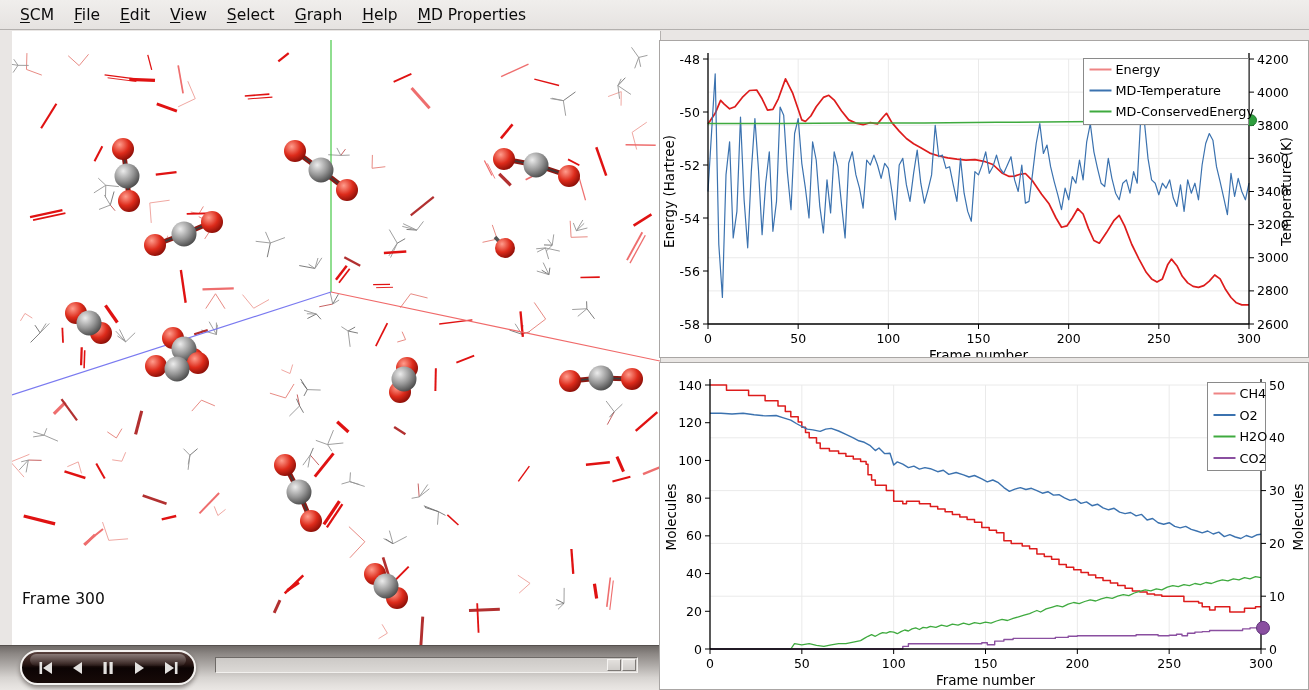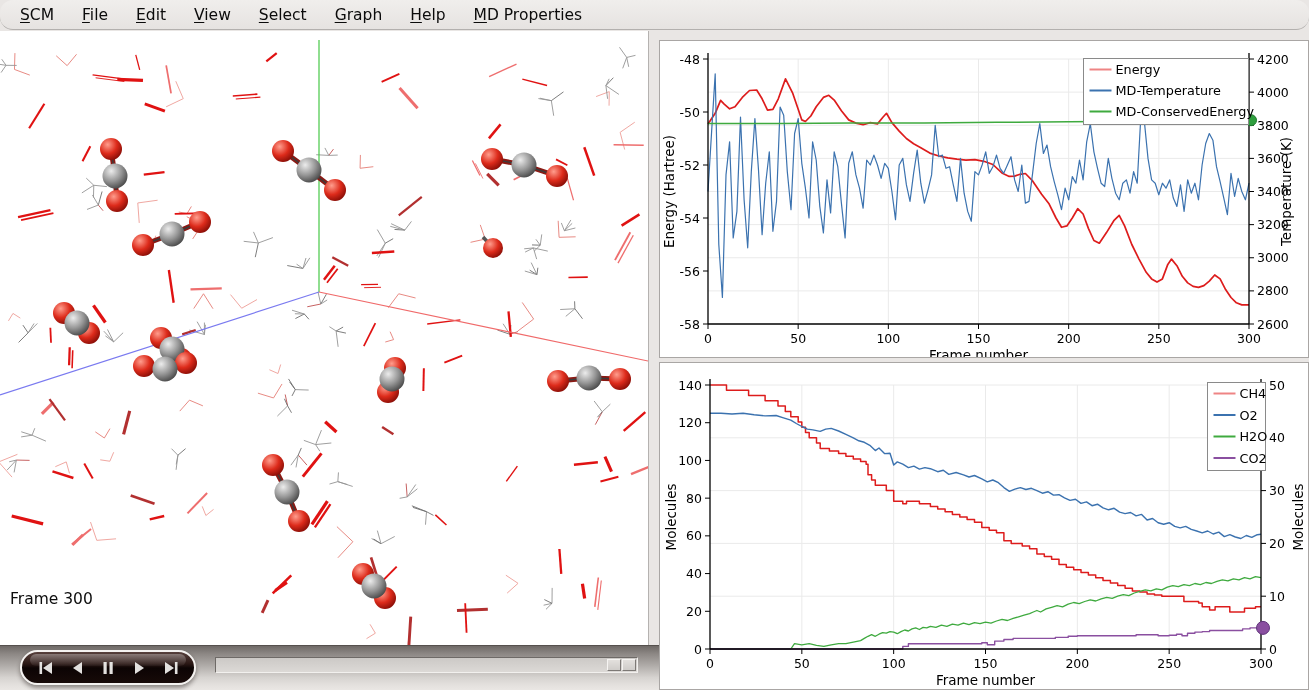--- a/index.html
+++ b/index.html
@@ -1,25 +1,25 @@
 <!DOCTYPE html>
 <html><head>
 <meta charset="utf-8">
 <style>
   html,body{margin:0;padding:0;}
   body{width:1309px;height:690px;position:relative;background:#e9e6e4;
        font-family:"DejaVu Sans","Liberation Sans",sans-serif;overflow:hidden;}
   
   .menubar{position:absolute;left:0;top:0;width:1309px;height:30px;
     background:linear-gradient(#f0eeec,#e6e3e1);border-bottom:1px solid #b3b0ae;
-    display:flex;align-items:center;padding-left:10px;box-sizing:border-box;gap:8px;border-radius:13px;}
+    display:flex;align-items:center;padding-left:10px;box-sizing:border-box;gap:0;}
   .menu-item{font-size:15.5px;color:#0b0b0b;padding:3px 10px 3px 10px;cursor:default;}
   .menu-item u{text-decoration:underline;text-underline-offset:2px;}
   
-  .viewer{position:absolute;left:0;top:31px;width:648px;height:614px;background:#ffffff;
+  .viewer{position:absolute;left:12px;top:31px;width:648px;height:614px;background:#ffffff;
     border-right:1px solid #b5b2b0;overflow:hidden;}
   .status{position:absolute;left:10px;font-size:15.5px;color:#0d0d0d;line-height:21px;}
   #status1{top:558px;} #status2{top:580px;}
   
   .panel{position:absolute;background:#ffffff;border:1px solid #a9a6a4;}
   #panel-top{left:659px;top:40px;width:648px;height:316px;}
   #panel-bottom{left:659px;top:362px;width:648px;height:326px;}
   
   .controlbar{position:absolute;left:0;top:645px;width:659px;height:45px;
     background:linear-gradient(180deg,#6f6a67 0%,#8d8885 18%,#b3afac 46%,#d6d3d0 70%,#e3e0dd 86%,#ebe8e5 100%);

